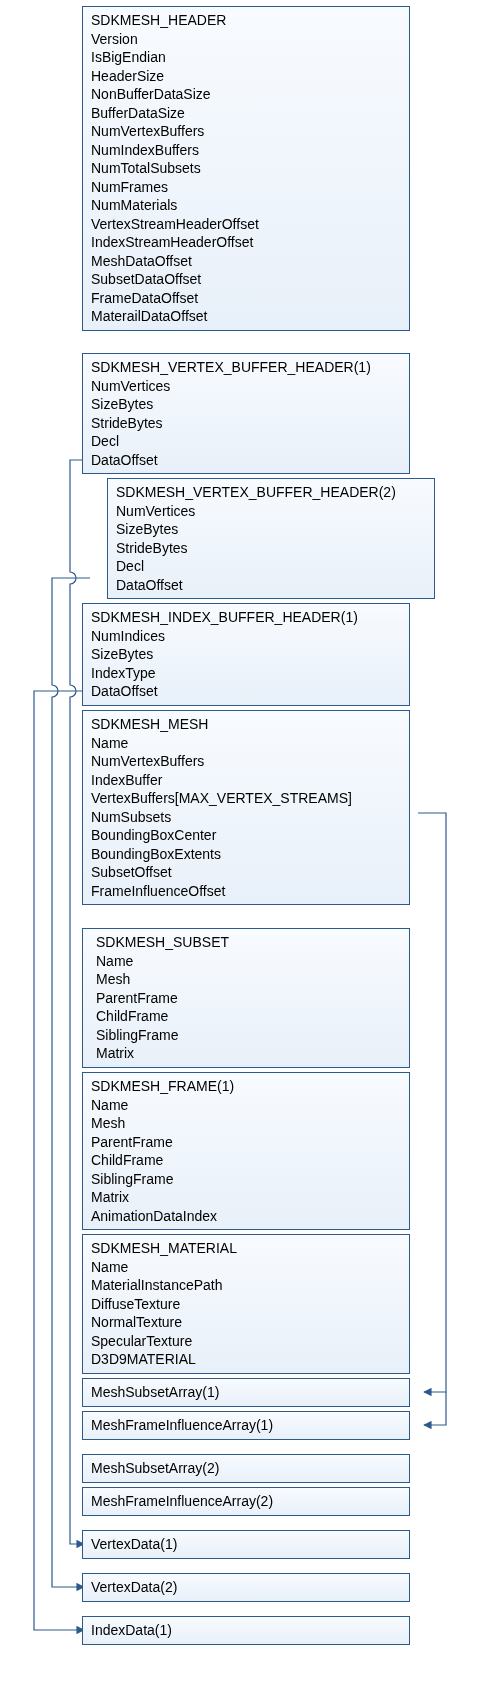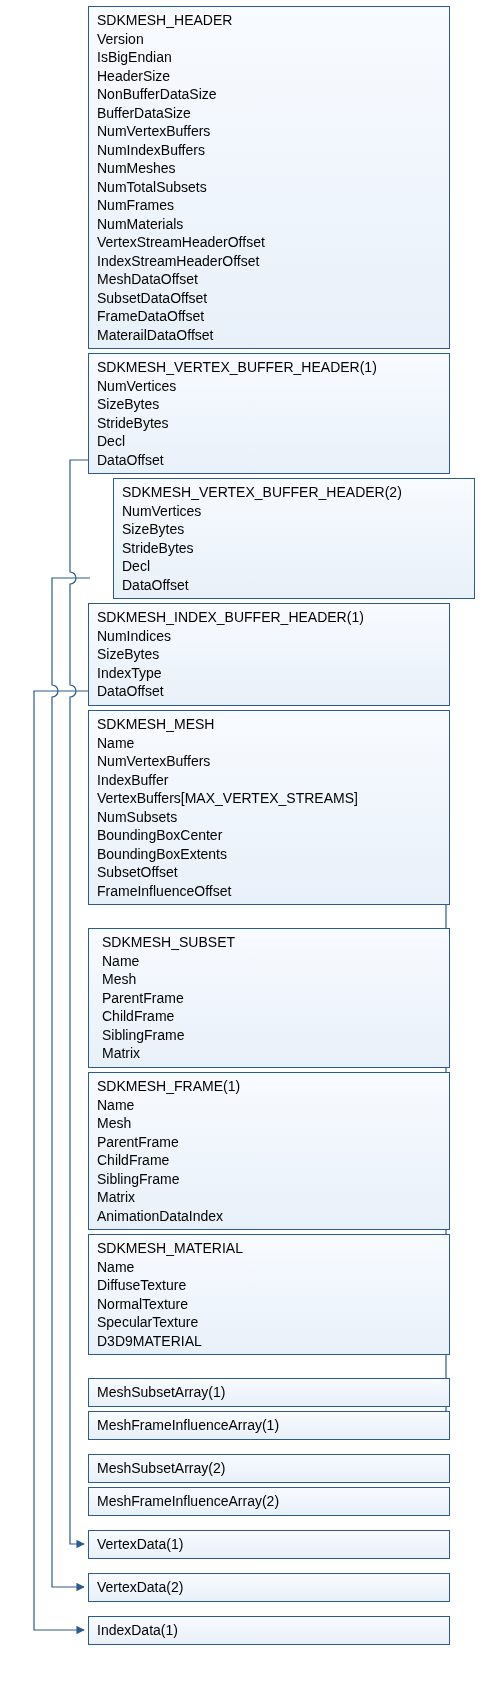--- a/index.html
+++ b/index.html
@@ -11,22 +11,22 @@
     color: #000;
     width: 504px;
   }
   .canvas {
     position: relative;
     width: 504px;
     height: 1684px;
   }
   .box {
     position: absolute;
-    left: 88px;
-    width: 362px;
+    left: 82px;
+    width: 328px;
     border: 1px solid #2c5a8c;
     background: linear-gradient(to bottom, #f8fbff 0%, #e8f0f9 100%);
     padding: 4px 8px 4px 8px;
     line-height: 18.5px;
     box-sizing: border-box;
   }
   .box .line {
     white-space: nowrap;
   }
   svg.connectors {
@@ -83,21 +83,20 @@
 <div id="boxes-mount">
       <div class="box" style="top: 6px;">
         <div class="line">SDKMESH_HEADER</div>
         <div class="line">Version</div>
         <div class="line">IsBigEndian</div>
         <div class="line">HeaderSize</div>
         <div class="line">NonBufferDataSize</div>
         <div class="line">BufferDataSize</div>
         <div class="line">NumVertexBuffers</div>
         <div class="line">NumIndexBuffers</div>
-        <div class="line">NumMeshes</div>
         <div class="line">NumTotalSubsets</div>
         <div class="line">NumFrames</div>
         <div class="line">NumMaterials</div>
         <div class="line">VertexStreamHeaderOffset</div>
         <div class="line">IndexStreamHeaderOffset</div>
         <div class="line">MeshDataOffset</div>
         <div class="line">SubsetDataOffset</div>
         <div class="line">FrameDataOffset</div>
         <div class="line">MaterailDataOffset</div>
       </div>
@@ -151,20 +150,21 @@
         <div class="line">Mesh</div>
         <div class="line">ParentFrame</div>
         <div class="line">ChildFrame</div>
         <div class="line">SiblingFrame</div>
         <div class="line">Matrix</div>
         <div class="line">AnimationDataIndex</div>
       </div>
       <div class="box" style="top: 1234px;">
         <div class="line">SDKMESH_MATERIAL</div>
         <div class="line">Name</div>
+        <div class="line">MaterialInstancePath</div>
         <div class="line">DiffuseTexture</div>
         <div class="line">NormalTexture</div>
         <div class="line">SpecularTexture</div>
         <div class="line">D3D9MATERIAL</div>
       </div>
       <div class="box" style="top: 1378px;">
         <div class="line">MeshSubsetArray(1)</div>
       </div>
       <div class="box" style="top: 1411px;">
         <div class="line">MeshFrameInfluenceArray(1)</div>

